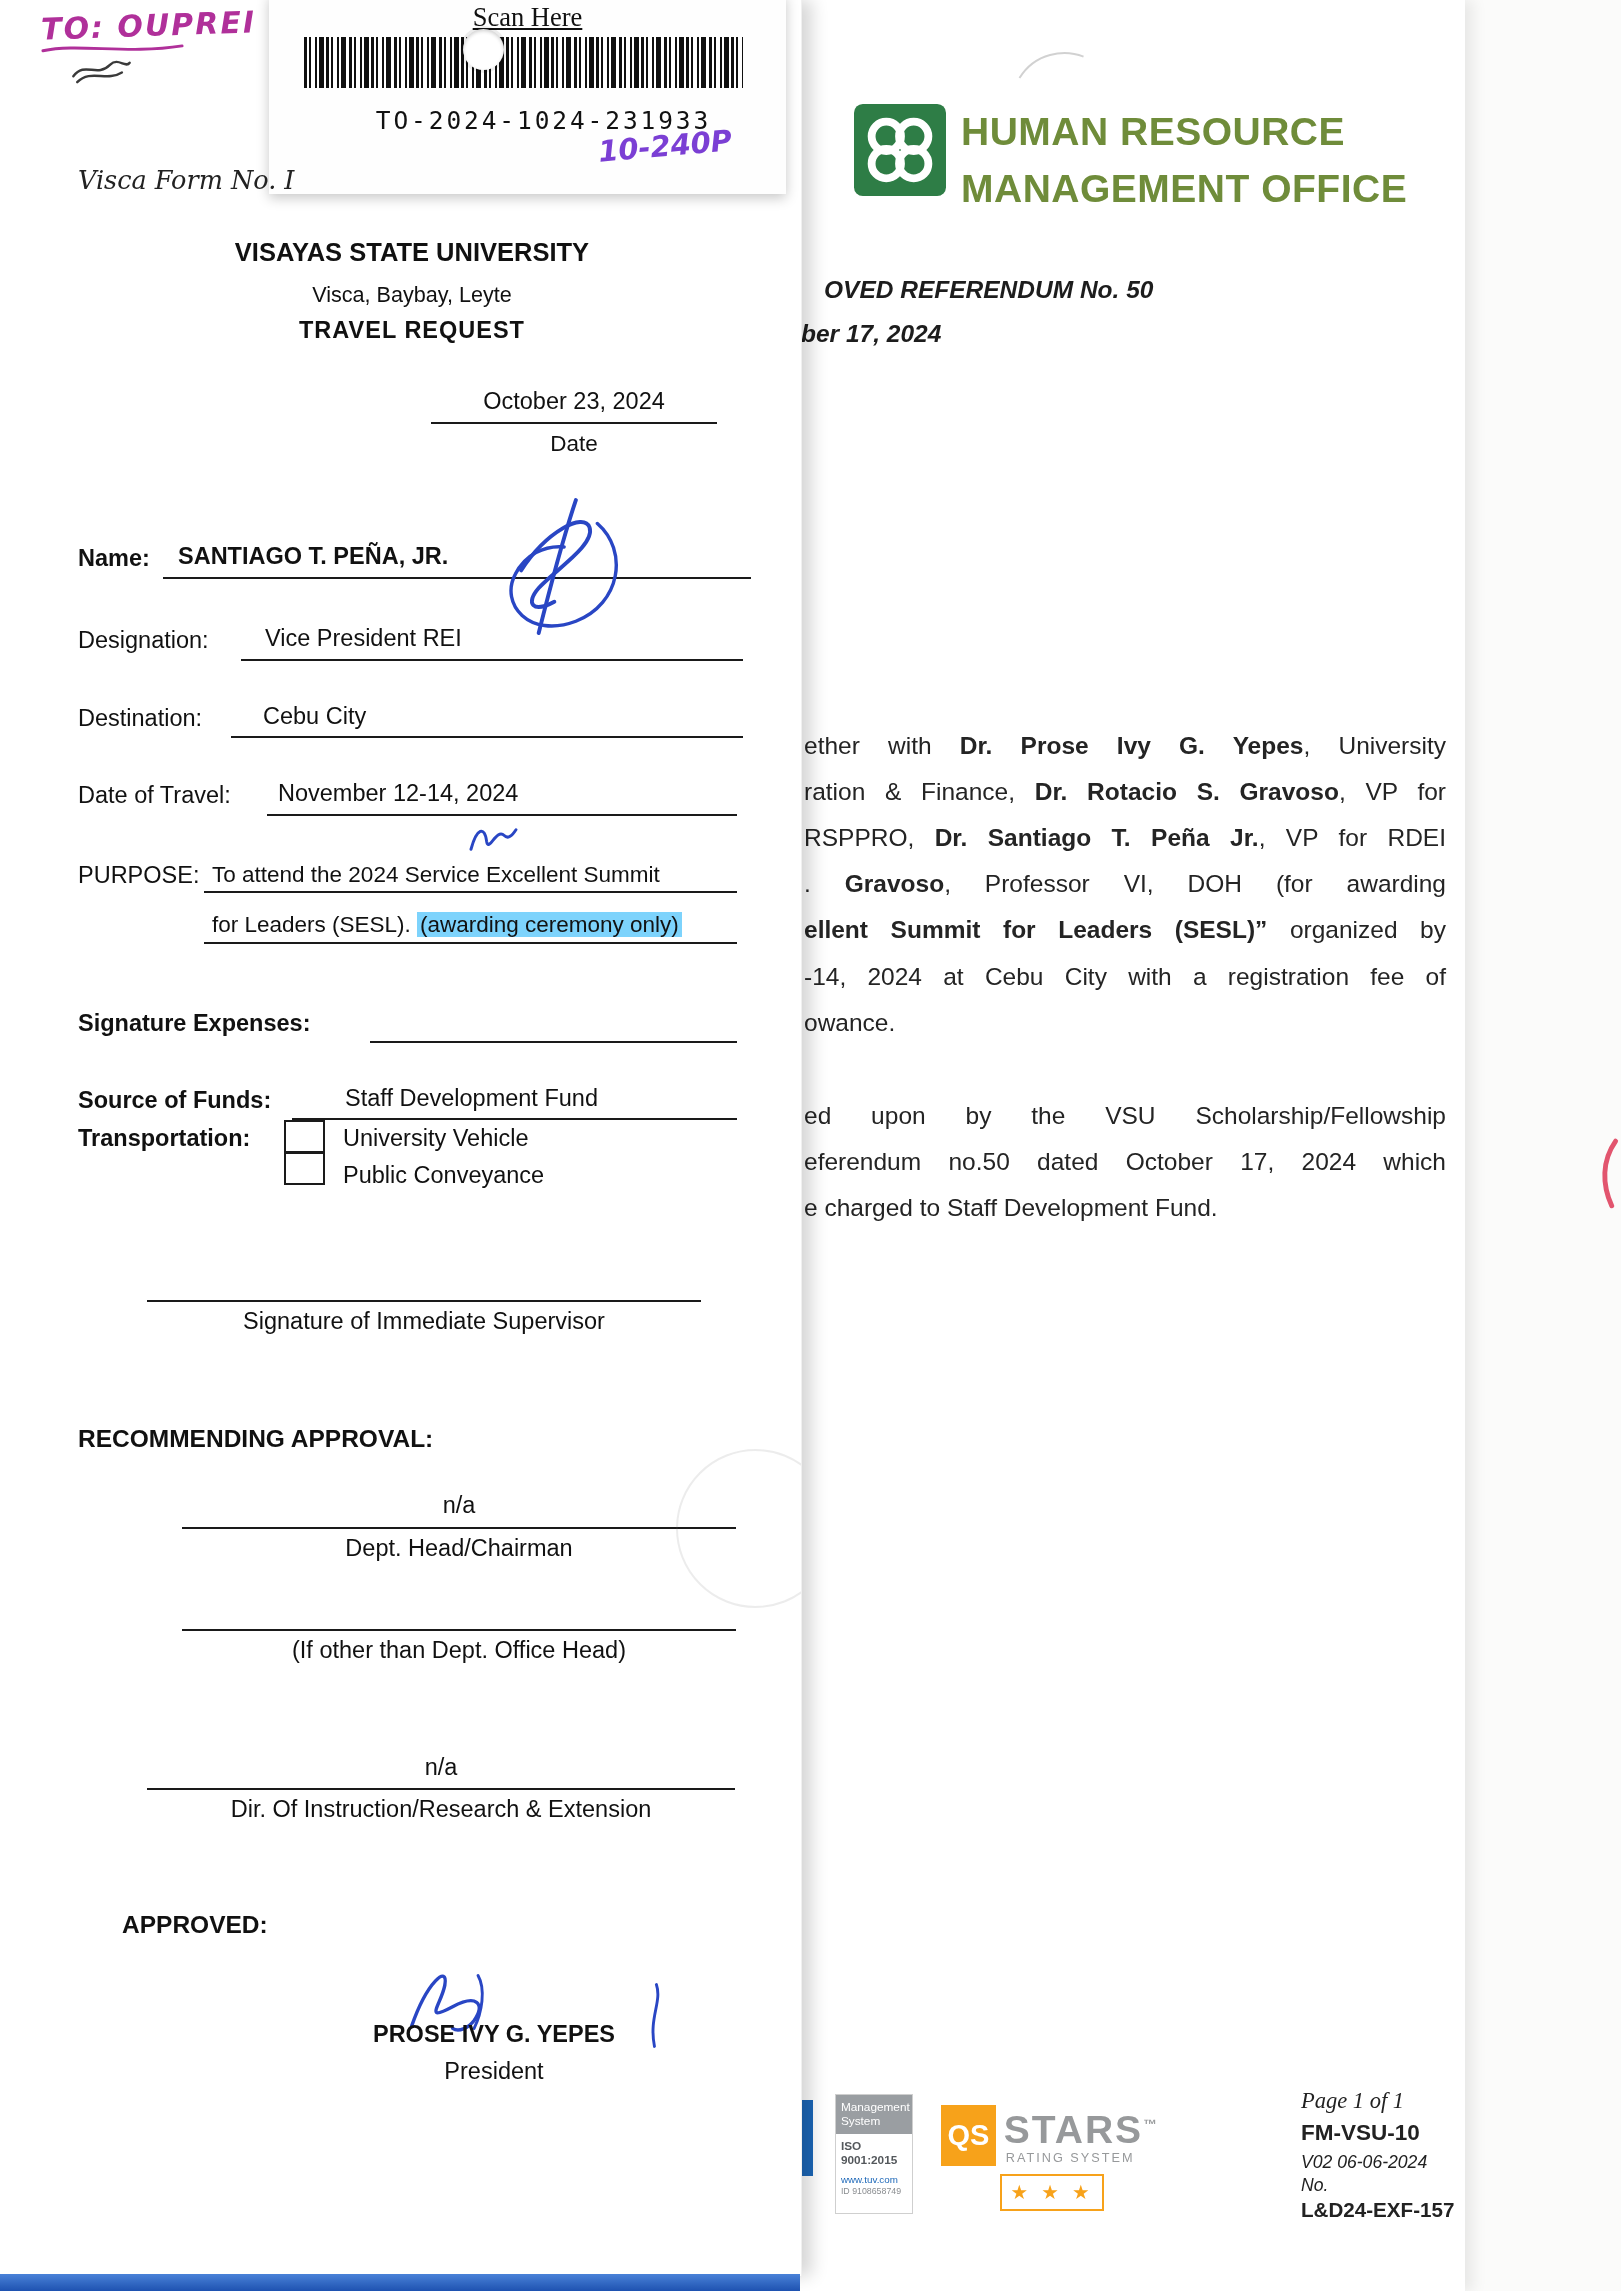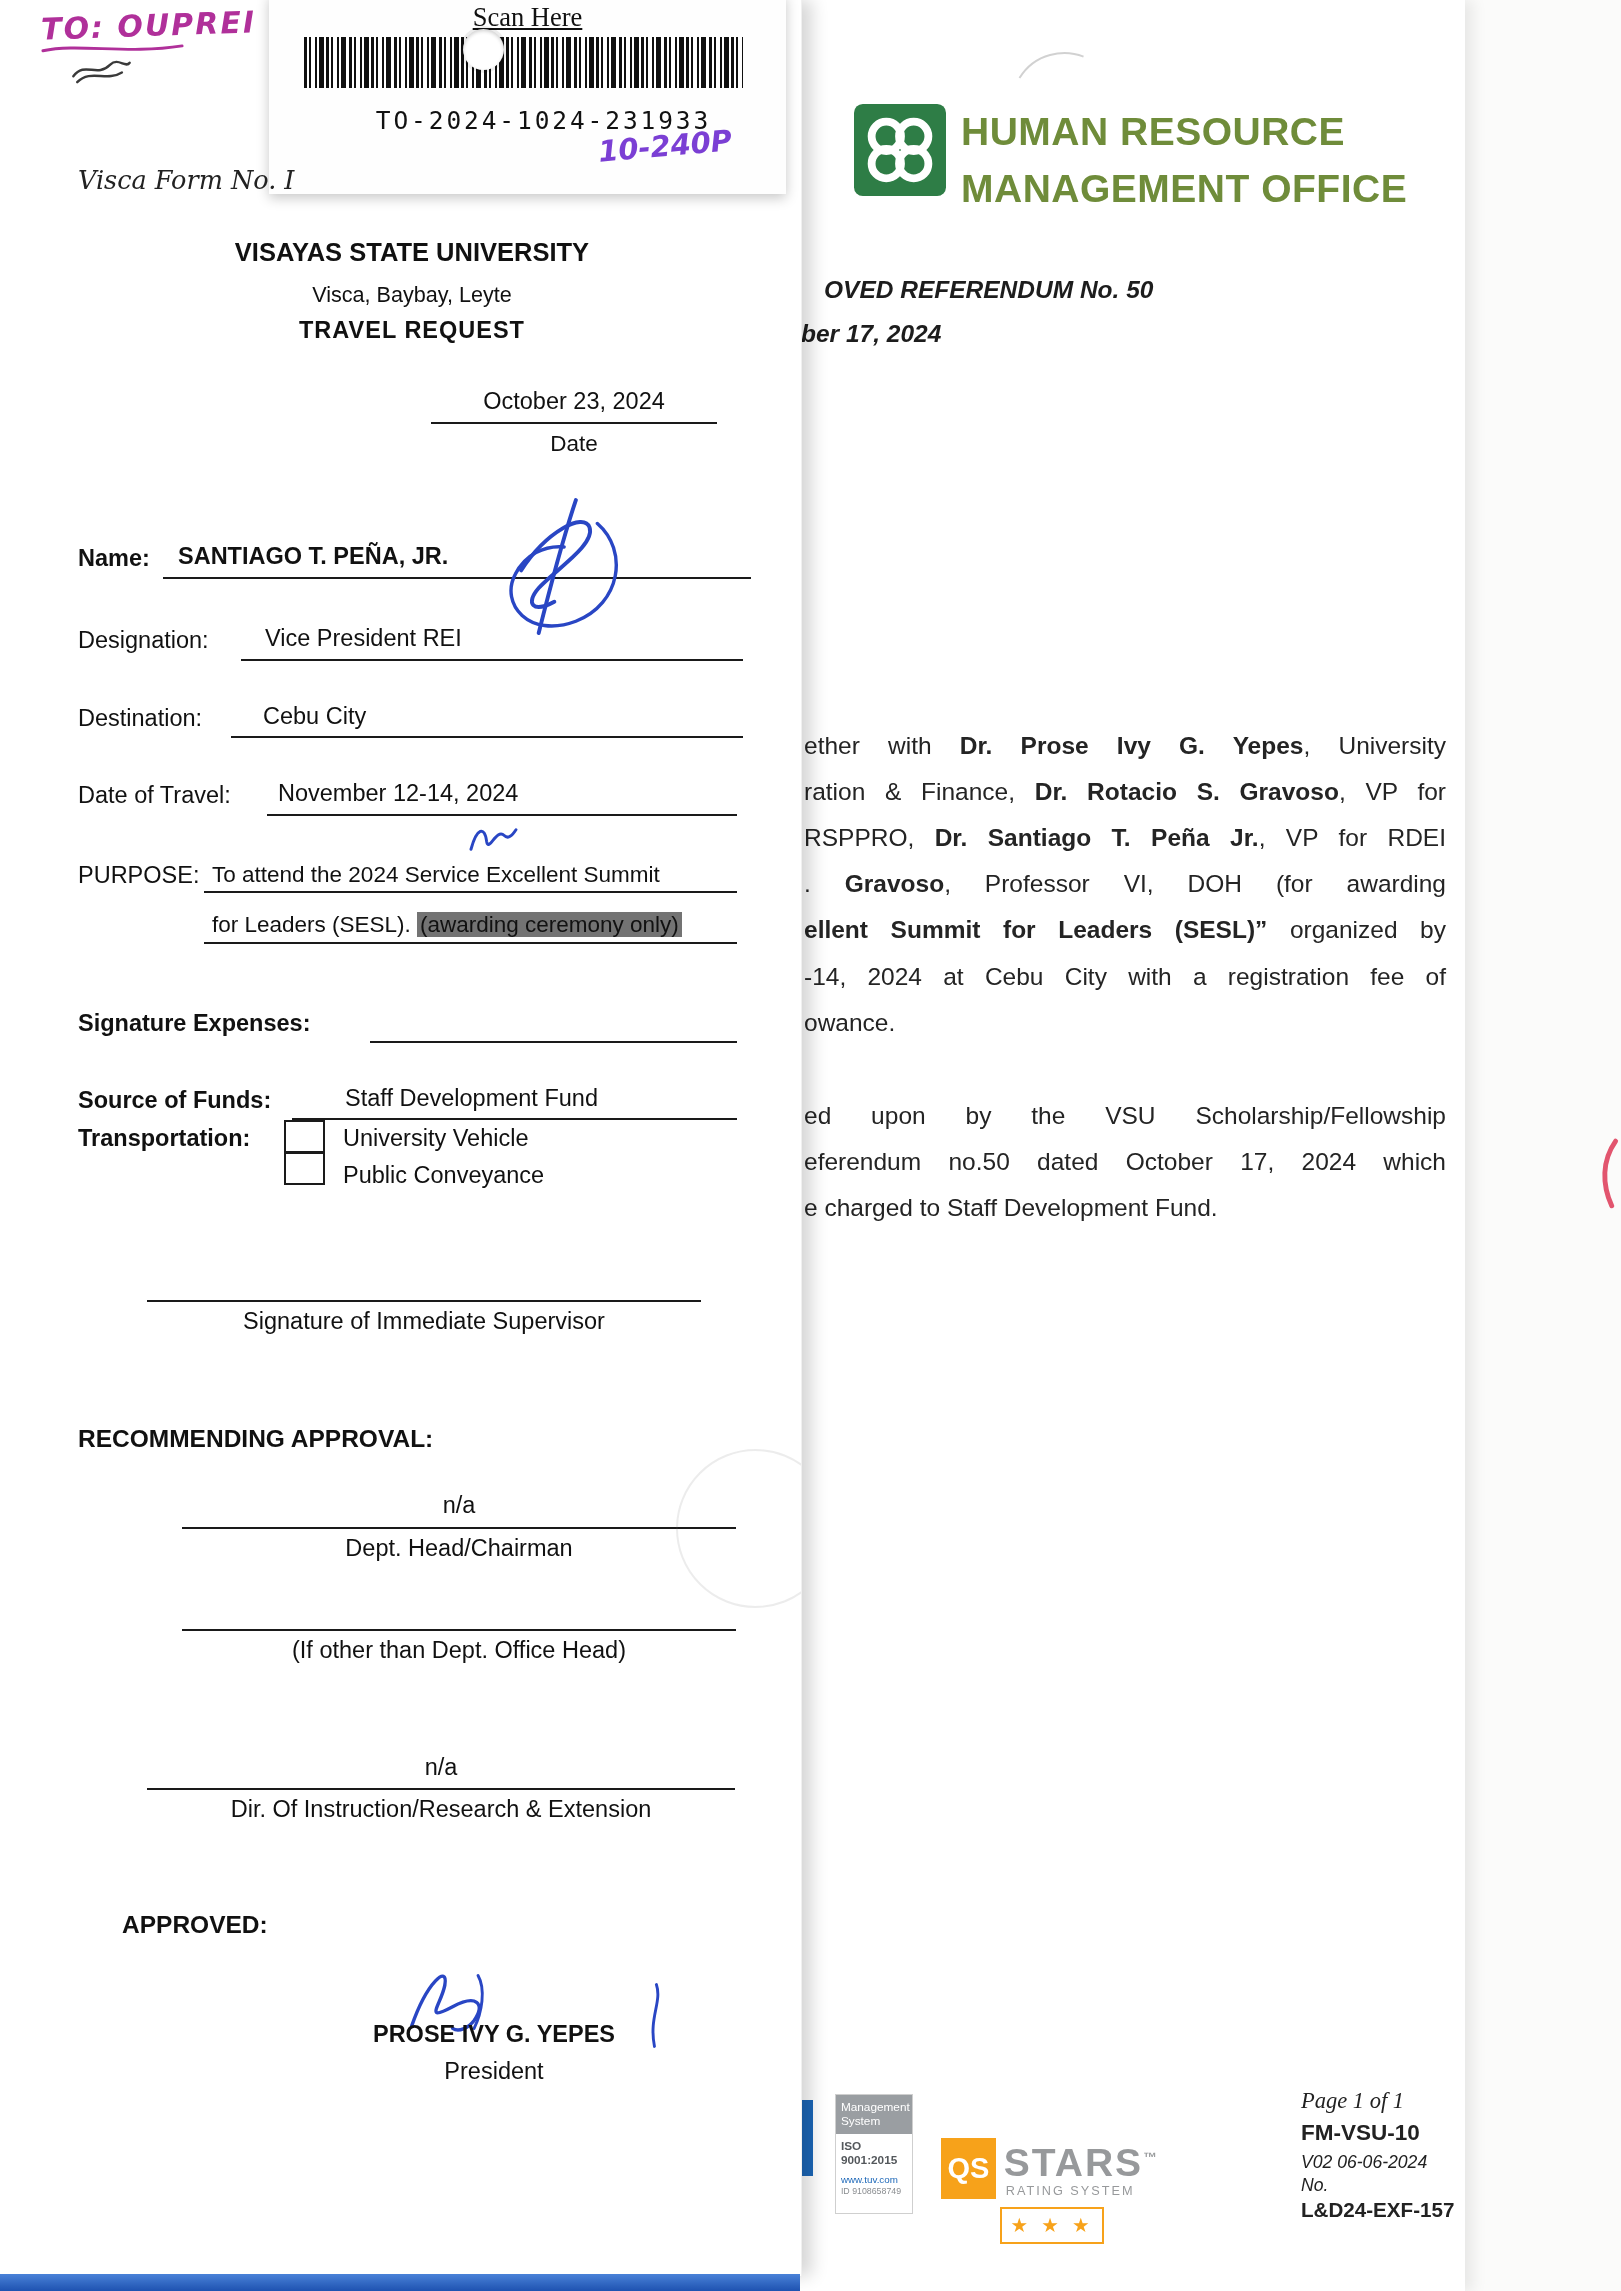--- a/index.html
+++ b/index.html
@@ -22,38 +22,38 @@
   .hw-magenta{color:#b0309a;font-style:italic;font-weight:600;font-size:30px;letter-spacing:2px;transform:rotate(-2deg);font-family:"DejaVu Sans",sans-serif;}
   .hw-purple{color:#7b3fd4;font-style:italic;font-weight:600;font-size:29px;transform:rotate(-5deg);font-family:"DejaVu Sans",sans-serif;}
   
   #scan-slip{position:absolute;left:269px;top:-5.9px;width:517px;height:200px;background:#fefefe;box-shadow:0 3.9px 11.8px rgba(0,0,0,.22);}
   .scan-here{position:absolute;left:0;top:7.8px;width:100%;text-align:center;font-size:26.5px;color:#111;text-decoration:underline;font-family:"Liberation Serif",serif;}
   .barcode{position:absolute;left:35px;top:43px;width:439px;height:51px;
     background:repeating-linear-gradient(90deg,#101010 0 2.9px,#fff 2.9px 4.9px,#101010 4.9px 6.9px,#fff 6.9px 10.8px,#101010 10.8px 12.7px,#fff 12.7px 14.7px,#101010 14.7px 19.6px,#fff 19.6px 22.5px);}
   .hole{position:absolute;left:194px;top:35px;width:41px;height:41px;border-radius:50%;background:#fff;box-shadow:0 0 0 2.9px rgba(0,0,0,.07),inset 0 2px 3.9px rgba(0,0,0,.18);}
   .barcode-num{position:absolute;left:16px;top:112px;width:100%;text-align:center;font-family:"DejaVu Sans Mono","Liberation Mono",monospace;font-size:24.5px;letter-spacing:2.9px;color:#111;}
   
-  .hl{background:#737373;padding:0 2.9px;}
+  .hl{background:#7dd3fc;padding:0 2.9px;}
   
   .chk{position:absolute;width:41px;height:33px;border:2px solid #1a1a1a;background:#fff;}
   
   .office-name{position:absolute;font-size:39px;font-weight:700;color:#6f8c3a;letter-spacing:0.5px;}
   .memo-head{position:absolute;font-size:24.5px;font-weight:700;font-style:italic;color:#1d1d1d;}
   .memo-line{position:absolute;left:123px;width:642px;font-size:24.5px;line-height:32px;color:#242424;}
   .memo-line .b{font-weight:700;}
   .jl{text-align:justify;text-align-last:justify;}
   
   #iso-badge{position:absolute;left:154px;top:2094px;width:78px;height:120px;border:1px solid #cfcfcf;background:#fff;font-family:"Liberation Sans",sans-serif;}
   .iso-top{background:#9a9ea2;color:#fff;font-size:11.8px;line-height:13.7px;padding:5.9px 4.9px;}
   .iso-mid{color:#54585c;font-size:11.8px;padding:4.9px 4.9px 2.9px 4.9px;font-weight:600;}
   .iso-bot1{color:#1c67b8;font-size:9.8px;padding:3.9px 4.9px 0 4.9px;}
   .iso-bot2{color:#8a8d90;font-size:8.8px;padding:1px 4.9px;}
   
   #qs-badge{position:absolute;left:260px;top:2105px;}
-  .qs-row{display:flex;align-items:flex-start;margin-top:33px;}
+  .qs-row{display:flex;align-items:flex-start;}
   .qs-square{width:55px;height:61px;background:#f7a21a;color:#fff;font-weight:700;font-size:29px;display:flex;align-items:center;justify-content:center;}
   .qs-stars{color:#97999b;font-weight:700;font-size:39px;line-height:39px;letter-spacing:2px;margin-left:7.8px;}
   .qs-tm{font-size:13.7px;vertical-align:super;}
   .qs-sub{color:#97999b;font-size:12.7px;letter-spacing:2px;margin-left:9.8px;margin-top:2px;}
   .qs-starsbox{margin-left:59px;margin-top:7.8px;width:104px;height:37px;border:2px solid #f7a21a;color:#f7a21a;font-size:19.6px;display:flex;align-items:center;justify-content:center;letter-spacing:3.9px;}
   
   #doc-meta{position:absolute;left:620px;top:2088px;width:167px;color:#222;}
   .meta-page{font-size:22.5px;font-style:italic;font-family:"Liberation Serif",serif;}
   .meta-code{font-size:22.5px;font-weight:700;margin-top:5.9px;}
   .meta-ver{font-size:17.6px;font-style:italic;margin-top:6px;}

